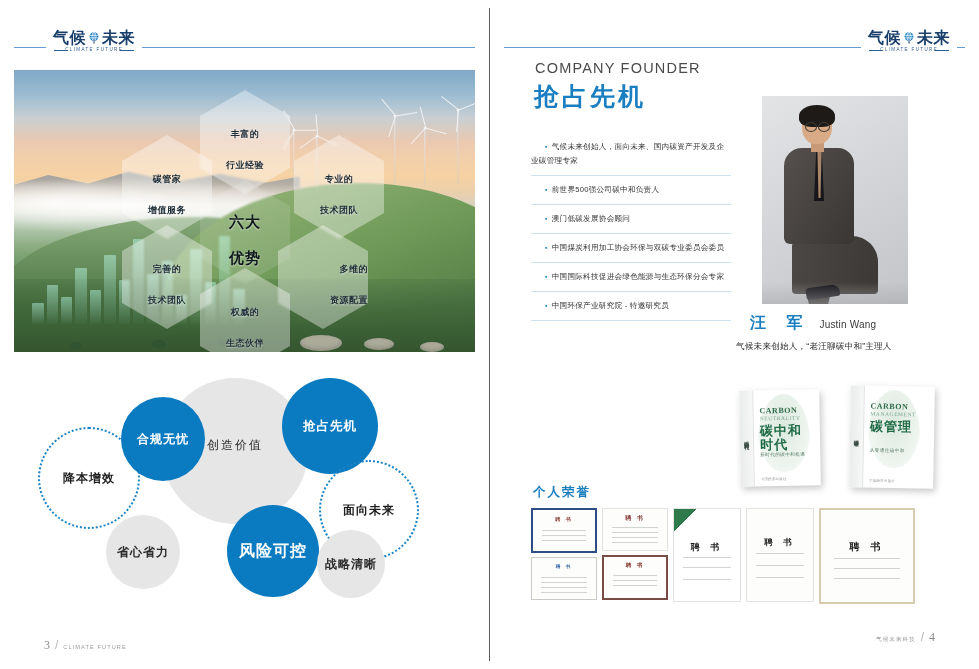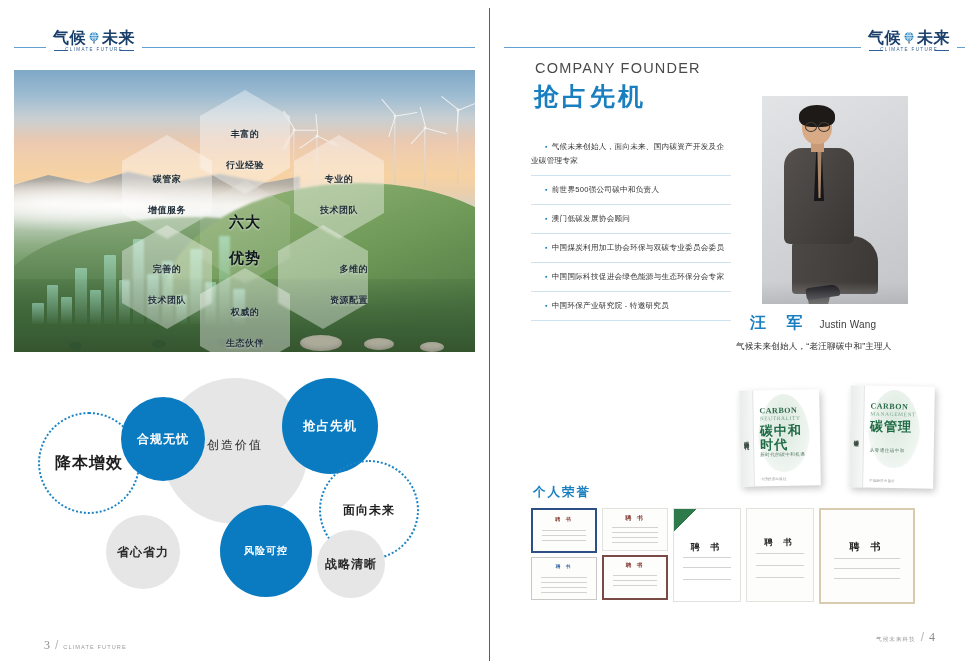--- a/index.html
+++ b/index.html
@@ -323,41 +323,41 @@
       </div>
     </div>
 
     <div class="bubbles">
 
       <div class="bub grey" style="left:148px;top:10px;width:146px;height:146px;font-size:12px;
            font-weight:400;letter-spacing:2px;">
         <span style="transform:translateY(-6px)">创造价值</span>
       </div>
 
-      <div class="bub dotted" style="left:24px;top:44px;width:98px;height:98px;font-size:16px;">
+      <div class="bub dotted" style="left:24px;top:59px;width:98px;height:98px;font-size:12px;">
         <span>降本增效</span>
       </div>
 
       <div class="bub blue" style="left:107px;top:29px;width:84px;height:84px;font-size:12px;">
         <span>合规无忧</span>
       </div>
 
       <div class="bub blue" style="left:268px;top:10px;width:96px;height:96px;font-size:12.5px;">
         <span>抢占先机</span>
       </div>
 
       <div class="bub grey" style="left:92px;top:147px;width:74px;height:74px;font-size:12px;">
         <span>省心省力</span>
       </div>
 
       <div class="bub dotted" style="left:305px;top:92px;width:96px;height:96px;font-size:12px;">
         <span>面向未来</span>
       </div>
 
-      <div class="bub blue" style="left:206px;top:137px;width:92px;height:92px;font-size:10px;">
+      <div class="bub blue" style="left:213px;top:137px;width:92px;height:92px;font-size:16px;">
         <span>风险可控</span>
       </div>
 
       <div class="bub grey" style="left:303px;top:162px;width:68px;height:68px;font-size:12px;">
         <span>战略清晰</span>
       </div>
     </div>
 
     <div class="footer-l">
       <span class="num">3</span>

